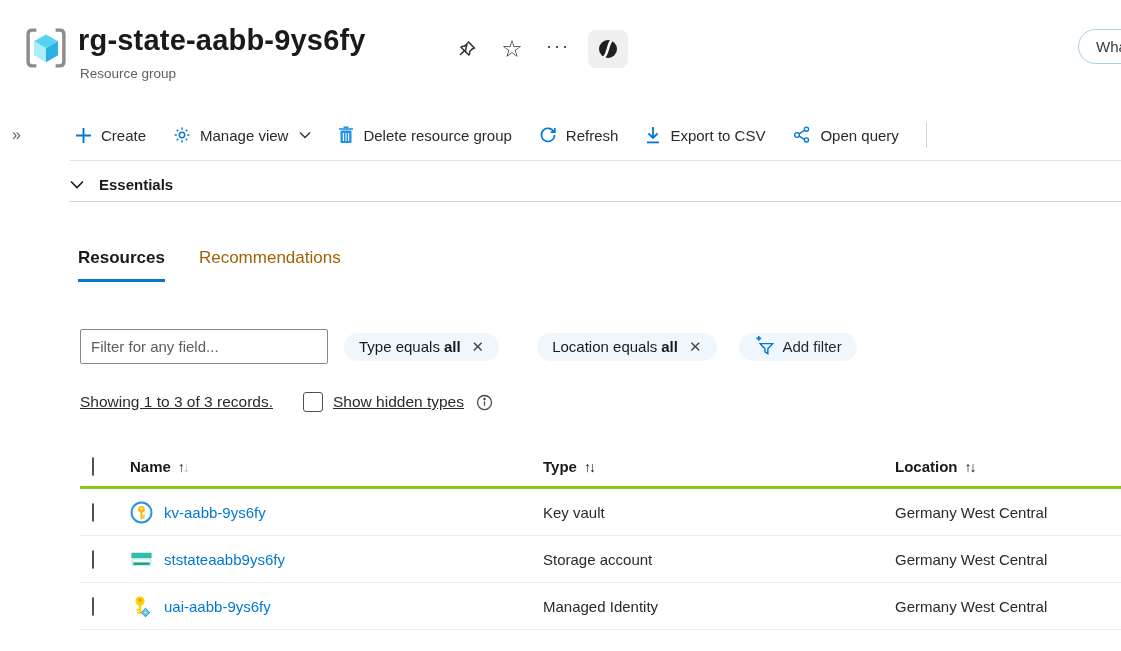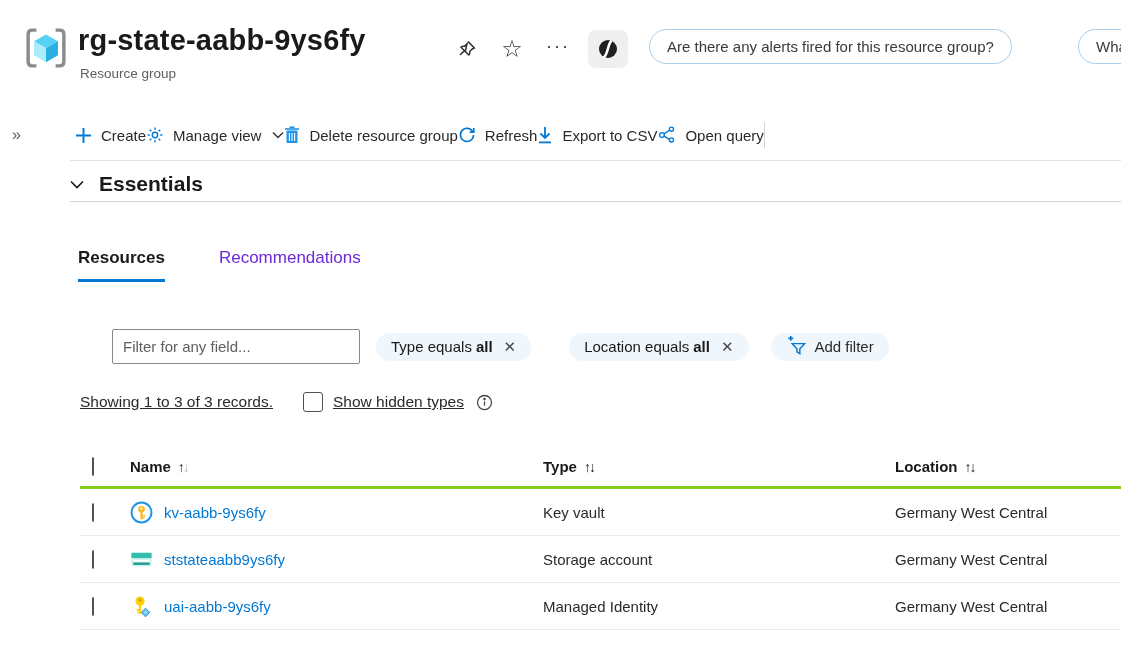--- a/index.html
+++ b/index.html
@@ -16,42 +16,42 @@
   .ellipsis { font-size:18px; color:#323130; letter-spacing:2px; padding-bottom:6px; }
   .copilot-btn { width:40px; height:38px; background:#efefef; border-radius:8px; display:flex; align-items:center; justify-content:center; cursor:pointer; }
   .suggestion { position:absolute; top:29px; height:35px; display:flex; align-items:center;
     border:1px solid #a8d0ee; border-radius:18px; padding:0 17px; font-size:15px; color:#3b3a39;
     background:#fff; white-space:nowrap; cursor:pointer; }
   .suggestion.s1 { left:649px; }
   .suggestion.s2 { left:1078px; width:120px; overflow:hidden; }
 
   
   .collapse-btn { position:absolute; left:8px; top:122px; font-size:16px; color:#605e5c; cursor:pointer; padding:4px; }
-  .toolbar { position:absolute; left:75px; top:110px; height:50px; display:flex; align-items:center; }
+  .toolbar { position:absolute; left:75px; top:110px; height:50px; display:flex; align-items:center; gap:27px; }
   .tb-item { display:flex; align-items:center; gap:9px; font-size:15px; color:#2b2a29; cursor:pointer; white-space:nowrap; }
   .tb-item svg { flex:0 0 auto; }
   .chev { margin-left:2px; }
   .tb-divider { width:1px; height:26px; background:#d6d4d2; }
   .toolbar-border { position:absolute; left:70px; right:0; top:160px; height:1px; background:#e3e1df; }
 
   
   .essentials { position:absolute; left:70px; top:168px; height:32px; display:flex; align-items:center; gap:15px; cursor:pointer; }
-  .essentials-label { font-size:21px; font-weight:700; color:#1b1a19; }
+  .essentials-label { font-size:15px; font-weight:700; color:#1b1a19; }
   .essentials-border { position:absolute; left:70px; right:0; top:201px; height:1px; background:#d6d4d2; }
 
   
-  .tabs { position:absolute; left:78px; top:248px; display:flex; gap:54px;text-align:right; }
-  .tab { font-size:17px; padding-bottom:14px; cursor:pointer; position:relative; color:#6d28d9; }
+  .tabs { position:absolute; left:78px; top:248px; display:flex; gap:34px;text-align:right; }
+  .tab { font-size:17px; padding-bottom:14px; cursor:pointer; position:relative; color:#a16207; }
   .tab.active { font-weight:700; color:#1b1a19; }
   .tab.active::after { content:""; position:absolute; left:0; right:0; bottom:0; height:3px; background:#0078d4; }
 
   
   .filter-row { position:absolute; left:80px; top:329px; display:flex; align-items:center; }
   .filter-input { width:248px; height:35px; border:1px solid #8a8886; border-radius:2px; padding:0 10px;
-    font-size:15px; font-family:inherit; color:#323130;margin-left:32px; }
+    font-size:15px; font-family:inherit; color:#323130; }
   .filter-input::placeholder { color:#605e5c; }
   .pill { height:28px; display:flex; align-items:center; background:#eff6fc; border-radius:18px;
     padding:0 15px; font-size:15px; color:#1b1a19; cursor:pointer; white-space:nowrap; }
   .pill .bold { font-weight:700; margin-left:4px; }
   .pill .x { margin-left:11px; font-size:15px; color:#484644; cursor:pointer; }
   .pill-type { margin-left:16px; }
   .pill-loc { margin-left:38px; }
   .pill-add { margin-left:22px; gap:8px; color:#2b2a29; }
 
   
@@ -101,23 +101,20 @@
     <span class="icon-btn" style="font-size:24px;color:#323130;">☆</span>
     <span class="icon-btn ellipsis">···</span>
     <span class="copilot-btn">
       <svg width="22" height="22" viewBox="0 0 22 22">
         <circle cx="11" cy="11" r="9" fill="#22201f"></circle>
         <path d="M14.5 2.8 C10.5 6.5 11.5 15 6.8 19.5" stroke="#fff" stroke-width="2.6" fill="none"></path>
       </svg>
     </span>
   </div>
 
-  <div class="suggestion s1">
-    <span>Are there any alerts fired for this resource group?</span>
-  </div>
   <div class="suggestion s2">
     <span>Wha</span>
   </div>
 </div>
 
 <span class="collapse-btn">»</span>
 
 <div class="toolbar">
   <div class="tb-item">
     <svg width="17" height="17" viewBox="0 0 16 16">

